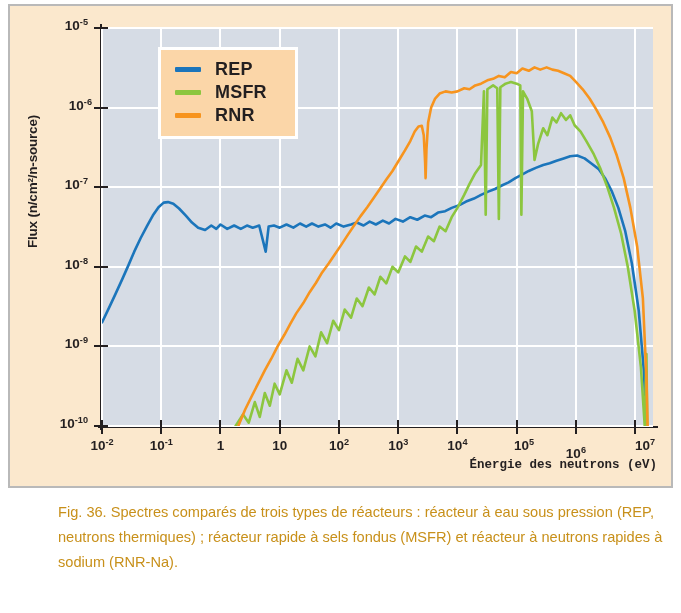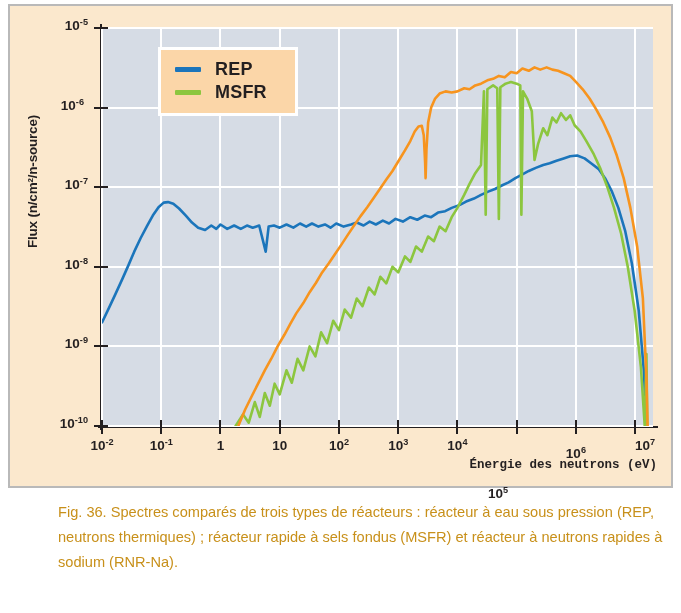--- a/index.html
+++ b/index.html
@@ -202,21 +202,21 @@
         <path d="M0.00 294.44 L6.75 280.42 L13.65 265.64 L20.29 251.13 L26.49 237.11 L32.23 223.65 L38.70 210.01 L45.23 197.53 L50.79 187.58 L56.53 179.24 L61.69 174.63 L65.99 174.09 L71.33 175.73 L77.07 180.50 L83.82 187.58 L89.96 194.52 L96.16 199.69 L103.10 201.99 L109.30 197.53 L114.30 200.82 L118.48 196.49 L125.23 200.82 L132.13 197.53 L138.77 200.82 L144.97 197.53 L150.71 199.69 L157.18 197.53 L163.71 223.65 L166.64 198.59 L171.98 197.53 L177.72 199.69 L184.47 196.49 L191.37 199.69 L198.01 195.49 L204.21 198.59 L209.95 195.49 L216.42 198.59 L222.95 196.49 L228.51 199.69 L234.25 195.49 L241.65 198.59 L249.06 196.49 L254.80 194.52 L261.55 197.53 L267.68 193.57 L273.88 196.49 L280.82 192.65 L287.03 195.49 L293.49 190.88 L300.89 193.57 L308.30 189.19 L315.29 191.75 L322.69 187.58 L329.16 189.19 L336.02 184.57 L343.15 183.16 L349.70 179.87 L357.90 176.86 L364.10 173.56 L371.96 170.56 L379.02 166.91 L386.16 163.62 L392.97 160.97 L399.77 157.51 L406.59 154.37 L413.37 150.13 L420.43 146.36 L426.78 142.95 L433.77 139.85 L441.18 137.01 L447.64 135.24 L454.50 132.74 L461.63 130.41 L468.18 128.22 L475.18 127.52 L482.58 130.41 L489.05 135.24 L496.45 140.86 L503.03 150.13 L509.59 162.84 L516.34 179.87 L523.24 203.21 L529.88 235.51 L536.76 282.81 L541.82 342.36 L544.44 398.00" fill="none" stroke="#1b75bb" stroke-width="2.6" stroke-linejoin="round" stroke-linecap="round" clip-path="url(#plotclip)"></path>
         <path d="M133.60 398.00 L141.01 386.37 L146.75 394.71 L152.83 374.04 L157.74 388.93 L162.80 364.97 L167.80 377.68 L172.62 355.69 L177.72 366.32 L184.47 342.36 L189.81 354.69 L195.56 330.73 L201.30 342.36 L207.65 318.40 L213.39 328.35 L219.13 304.38 L225.08 315.11 L231.22 292.75 L236.96 302.15 L242.70 281.59 L249.06 289.61 L254.80 270.48 L260.54 278.19 L266.89 259.47 L272.63 266.40 L278.37 248.75 L284.32 255.33 L290.46 238.80 L296.20 244.42 L302.95 228.43 L308.30 233.97 L314.04 218.48 L319.78 223.65 L326.13 208.54 L331.87 213.15 L337.61 198.59 L343.56 203.21 L349.70 189.19 L355.44 179.87 L362.19 166.91 L367.54 155.91 L373.28 145.18 L379.02 137.01 L381.93 63.35 L383.71 186.80 L385.37 61.26 L391.11 57.41 L395.26 60.25 L396.85 190.88 L398.35 59.28 L403.60 55.64 L408.94 53.95 L414.69 55.64 L418.28 57.41 L419.38 186.80 L421.04 63.35 L425.12 70.53 L429.81 83.24 L432.52 131.94 L436.11 115.89 L441.18 100.27 L445.40 107.20 L450.35 89.55 L454.50 94.49 L459.01 85.22 L464.00 91.93 L468.18 87.31 L472.61 97.26 L478.62 103.56 L484.36 113.05 L491.76 126.17 L498.51 140.86 L505.41 159.20 L512.04 179.87 L519.15 205.77 L525.77 238.80 L532.65 282.81 L538.91 339.07 L542.73 398.00 L544.44 326.11 L545.26 398.00" fill="none" stroke="#8cc63f" stroke-width="2.6" stroke-linejoin="round" stroke-linecap="round" clip-path="url(#plotclip)"></path>
         <path d="M136.31 398.00 L143.06 381.75 L149.97 367.74 L156.60 354.69 L162.80 342.36 L169.27 330.73 L175.58 318.40 L182.41 306.77 L188.15 296.21 L194.24 285.37 L201.30 275.09 L207.65 264.17 L214.02 254.77 L220.14 244.42 L226.66 235.51 L233.08 225.96 L239.42 216.61 L245.62 207.12 L252.09 197.53 L258.39 188.38 L265.23 179.24 L271.31 170.56 L277.85 160.97 L284.32 151.49 L290.46 142.95 L296.20 133.55 L302.95 122.39 L308.30 113.05 L312.72 103.56 L316.49 98.43 L319.78 97.84 L321.76 107.20 L323.15 135.24 L323.60 150.13 L324.47 121.22 L326.13 94.49 L329.16 79.60 L333.13 70.53 L337.61 65.58 L343.56 63.35 L349.70 64.45 L355.44 63.35 L362.19 60.25 L367.54 61.26 L373.28 57.41 L379.02 55.64 L385.37 52.34 L391.11 50.81 L396.85 47.92 L402.80 49.34 L408.94 44.01 L414.69 45.26 L420.43 40.49 L426.78 42.79 L432.52 39.39 L438.26 41.62 L444.61 39.39 L450.35 41.62 L456.09 42.79 L462.04 45.26 L468.18 47.92 L473.93 53.95 L480.68 61.26 L487.58 70.53 L494.21 81.37 L501.32 94.49 L508.27 109.59 L514.81 127.52 L521.68 150.13 L528.37 179.87 L535.15 218.48 L540.89 270.48 L544.44 350.08 L545.58 398.00" fill="none" stroke="#f7941e" stroke-width="2.6" stroke-linejoin="round" stroke-linecap="round" clip-path="url(#plotclip)"></path>
       </svg>
   </div>
 
   <div id="y-ticks">
       <div class="tick-y" style="top: 21px;"></div>
       <div class="ticklabel-y" style="left: 8px; right: auto; top: 12px; text-align: right;">10<sup>‑5</sup></div>
       <div class="tick-y" style="top: 100.6px;"></div>
-      <div class="ticklabel-y" style="left: 4px; right: auto; top: 91.6px;">10<sup>‑6</sup></div>
+      <div class="ticklabel-y" style="left: 12px; right: auto; top: 91.6px;">10<sup>‑6</sup></div>
       <div class="tick-y" style="top: 180.2px;"></div>
       <div class="ticklabel-y" style="left: 8px; right: auto; top: 171.2px;">10<sup>‑7</sup></div>
       <div class="tick-y" style="top: 259.8px;"></div>
       <div class="ticklabel-y" style="left: 8px; right: auto; top: 250.8px;">10<sup>‑8</sup></div>
       <div class="tick-y" style="top: 339.4px;"></div>
       <div class="ticklabel-y" style="left: 8px; right: auto; top: 330.4px;">10<sup>‑9</sup></div>
       <div class="tick-y" style="top: 419px;"></div>
       <div class="ticklabel-y" style="left: 8px; right: auto; top: 410px;">10<sup>‑10</sup></div>
     </div>
   <div id="x-ticks">
@@ -228,37 +228,41 @@
       <div class="ticklabel-x" style="left: 180.482px;">1</div>
       <div class="tick-x" style="left: 268.722px;"></div>
       <div class="ticklabel-x" style="left: 239.722px;">10</div>
       <div class="tick-x" style="left: 327.963px;"></div>
       <div class="ticklabel-x" style="left: 298.963px;">10<sup>2</sup></div>
       <div class="tick-x" style="left: 387.204px;"></div>
       <div class="ticklabel-x" style="left: 358.204px;">10<sup>3</sup></div>
       <div class="tick-x" style="left: 446.445px;"></div>
       <div class="ticklabel-x" style="left: 417.445px;">10<sup>4</sup></div>
       <div class="tick-x" style="left: 505.685px;"></div>
-      <div class="ticklabel-x" style="left: 458px; margin-top: 48px;">10<sup>5</sup></div>
+      <div class="ticklabel-x" style="left: 484px;">10<sup>5</sup></div>
       <div class="tick-x" style="left: 564.926px;"></div>
       <div class="ticklabel-x" style="left: 535.926px; margin-top: 8px;">10<sup>6</sup></div>
       <div class="tick-x" style="left: 624.167px;"></div>
       <div class="ticklabel-x" style="left: 605px;">10<sup>7</sup></div>
     </div>
 
   <div id="x-axis-title">
     <span>Énergie des neutrons (eV)</span>
   </div>
 
   <div id="legend" style="background: rgb(251, 214, 168); border-color: rgb(255, 255, 255);">
       <div class="legend-row">
         <span class="legend-swatch" style="background: rgb(27, 117, 187);"></span>
         <span class="legend-label">REP</span>
       </div>
       <div class="legend-row">
         <span class="legend-swatch" style="background: rgb(140, 198, 63);"></span>
         <span class="legend-label">MSFR</span>
       </div>
+      <div class="legend-row">
+        <span class="legend-swatch" style="background: rgb(247, 148, 30);"></span>
+        <span class="legend-label">RNR</span>
+      </div>
     </div>
 
 </div>
 
 <div id="caption">Fig. 36. Spectres comparés de trois types de réacteurs : réacteur à eau sous pression (REP, neutrons thermiques) ; réacteur rapide à sels fondus (MSFR) et réacteur à neutrons rapides à sodium (RNR-Na).</div>
 
 </body></html>

